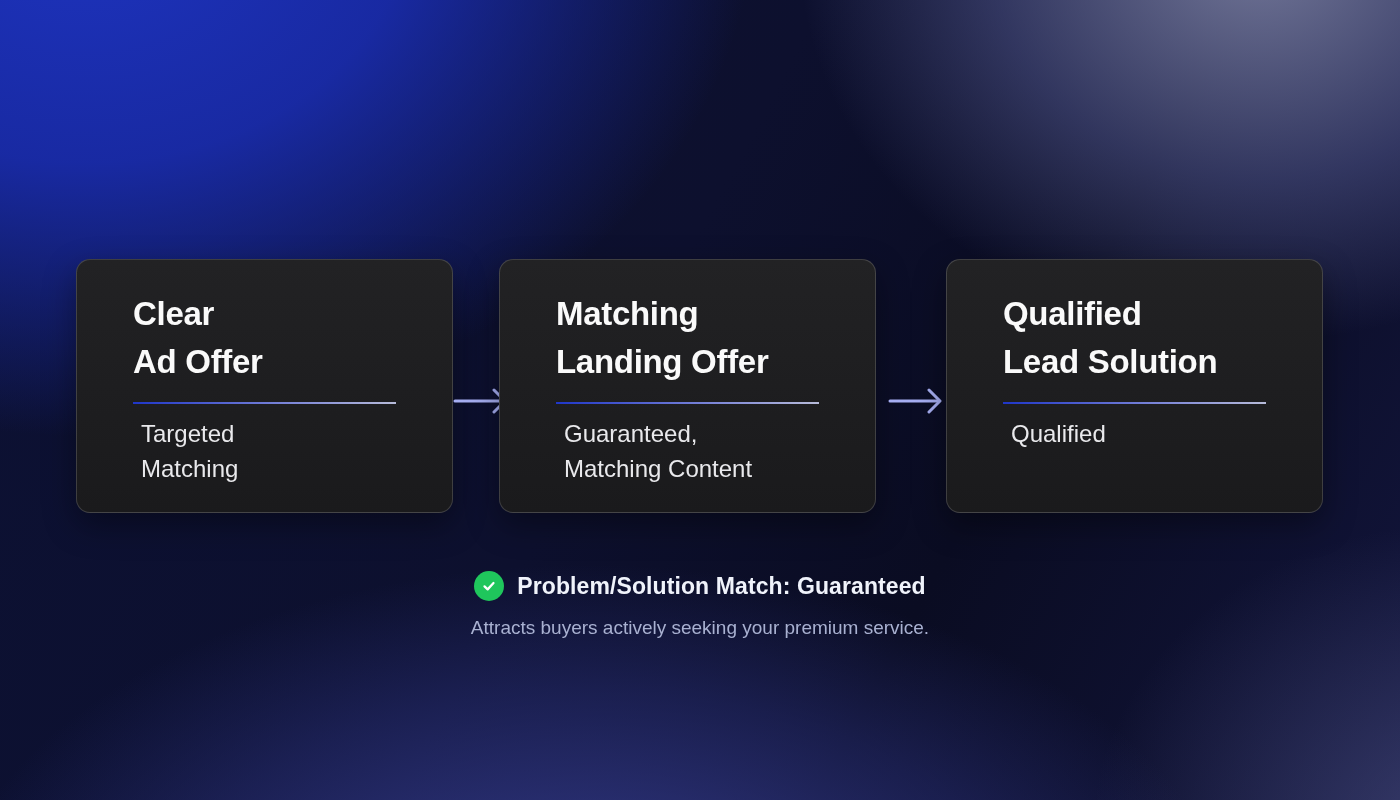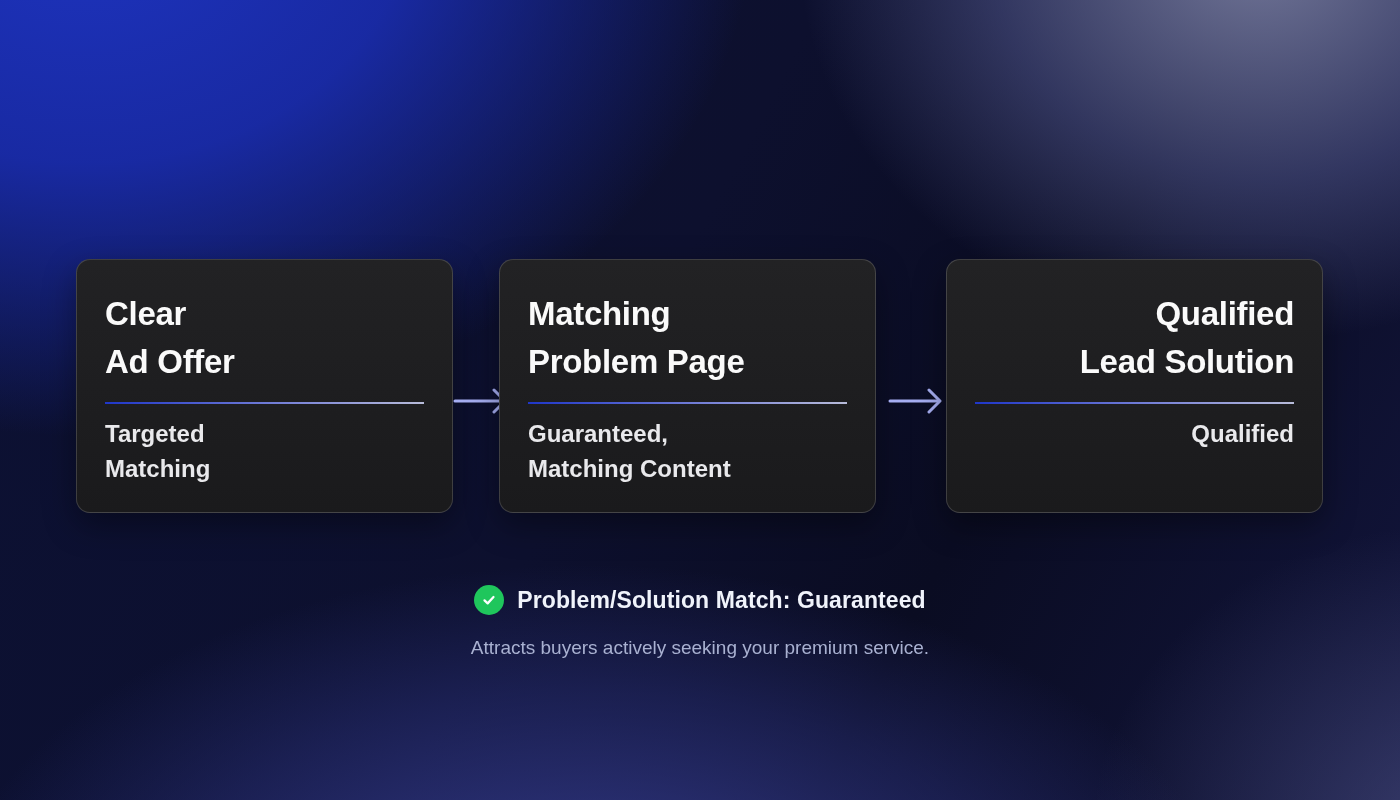--- a/index.html
+++ b/index.html
@@ -20,64 +20,64 @@
       radial-gradient(ellipse 860px 520px at 42% 120%, rgba(64,72,168,0.85) 0%, rgba(46,53,132,0.42) 52%, rgba(46,53,132,0) 76%),
       radial-gradient(ellipse 520px 440px at 104% 104%, rgba(92,97,152,0.50) 0%, rgba(92,97,152,0) 70%),
       linear-gradient(118deg, #0c1134 0%, #0d102e 45%, #0a0c22 68%, #12153c 100%);
   }
   .card {
     position: absolute;
     top: 259px;
     width: 377px;
     height: 254px;
     box-sizing: border-box;
-    padding: 30px 28px;
+    padding: 30px 56px;
     background: linear-gradient(180deg, #222224 0%, #1a1a1c 100%);
     border: 1px solid rgba(255,255,255,0.16);
     border-radius: 14px;
     box-shadow: 0 12px 32px rgba(0,0,0,0.38);
   }
   .card-1 { left: 76px; }
   .card-2 { left: 499px; }
-  .card-3 { left: 946px; text-align: right; }
+  .card-3 { left: 946px; }
   .card-title {
     margin: 0;
     font-size: 33px;
     font-weight: 700;
     line-height: 48px;
     letter-spacing: -0.3px;
     color: #fafafa;
   }
   .card-title span { display: block; }
   .card-divider {
     height: 2px;
     border: none;
     margin: 16px 0 12px 0;
     background: linear-gradient(90deg, #1f36c8 0%, #7d87d8 60%, #b7bbd9 100%);
   }
   .card-desc {
-    margin: 0;
+    margin: 8px;
     font-size: 24px;
-    font-weight: 700;
+    font-weight: 400;
     line-height: 35px;
     color: #e9e9ec;
   }
   .card-desc span { display: block; }
   .arrow {
     position: absolute;
     top: 388px;
     width: 58px;
     height: 26px;
   }
   .arrow-1 { left: 453px; }
   .arrow-2 { left: 888px; }
   .footer {
     position: absolute;
     left: 0;
-    top: 585px;
+    top: 571px;
     width: 1400px;
     text-align: center;
   }
   .footer-headline-row {
     display: inline-flex;
     align-items: center;
     gap: 13px;
   }
   .check-badge {
     width: 30px;
@@ -89,21 +89,21 @@
     justify-content: center;
     flex: 0 0 auto;
   }
   .footer-headline {
     font-size: 23px;
     font-weight: 600;
     letter-spacing: 0.1px;
     color: #f0f3fb;
   }
   .footer-subtext {
-    margin-top: 22px;
+    margin-top: 16px;
     font-size: 19px;
     font-weight: 400;
     color: #a9b1d1;
   }
 </style>
 </head>
 <body>
 
 <div class="stage">
 
@@ -120,21 +120,21 @@
   </div>
 
   <svg class="arrow arrow-1" viewBox="0 0 58 26">
     <line x1="2" y1="13" x2="49" y2="13" stroke="#a6aef2" stroke-width="3" stroke-linecap="round"></line>
     <polyline points="41,2 52,13 41,24" fill="none" stroke="#a6aef2" stroke-width="3" stroke-linecap="round" stroke-linejoin="round"></polyline>
   </svg>
 
   <div class="card card-2">
     <h2 class="card-title">
       <span>Matching</span>
-      <span>Problem Page</span>
+      <span>Landing Offer</span>
     </h2>
     <hr class="card-divider">
     <p class="card-desc">
       <span>Guaranteed,</span>
       <span>Matching Content</span>
     </p>
   </div>
 
   <svg class="arrow arrow-2" viewBox="0 0 58 26">
     <line x1="2" y1="13" x2="49" y2="13" stroke="#a6aef2" stroke-width="3" stroke-linecap="round"></line>

